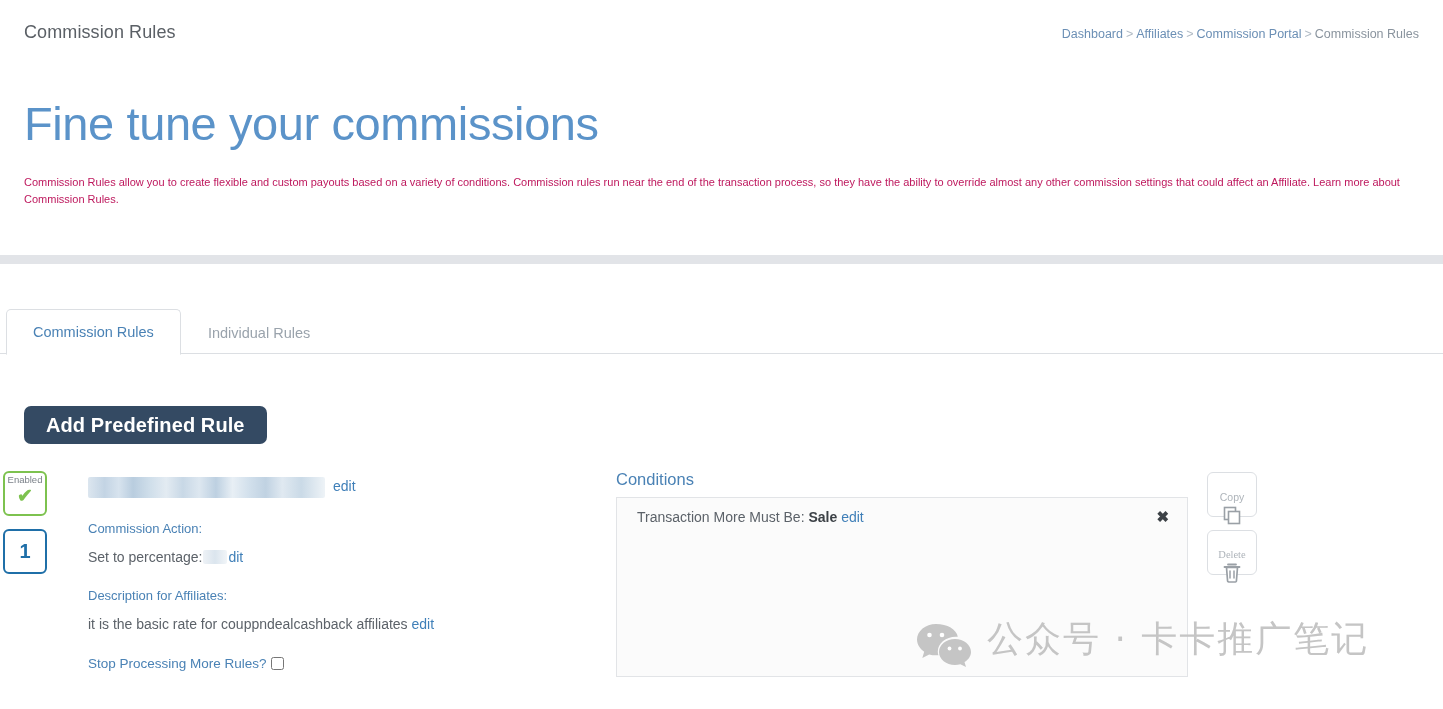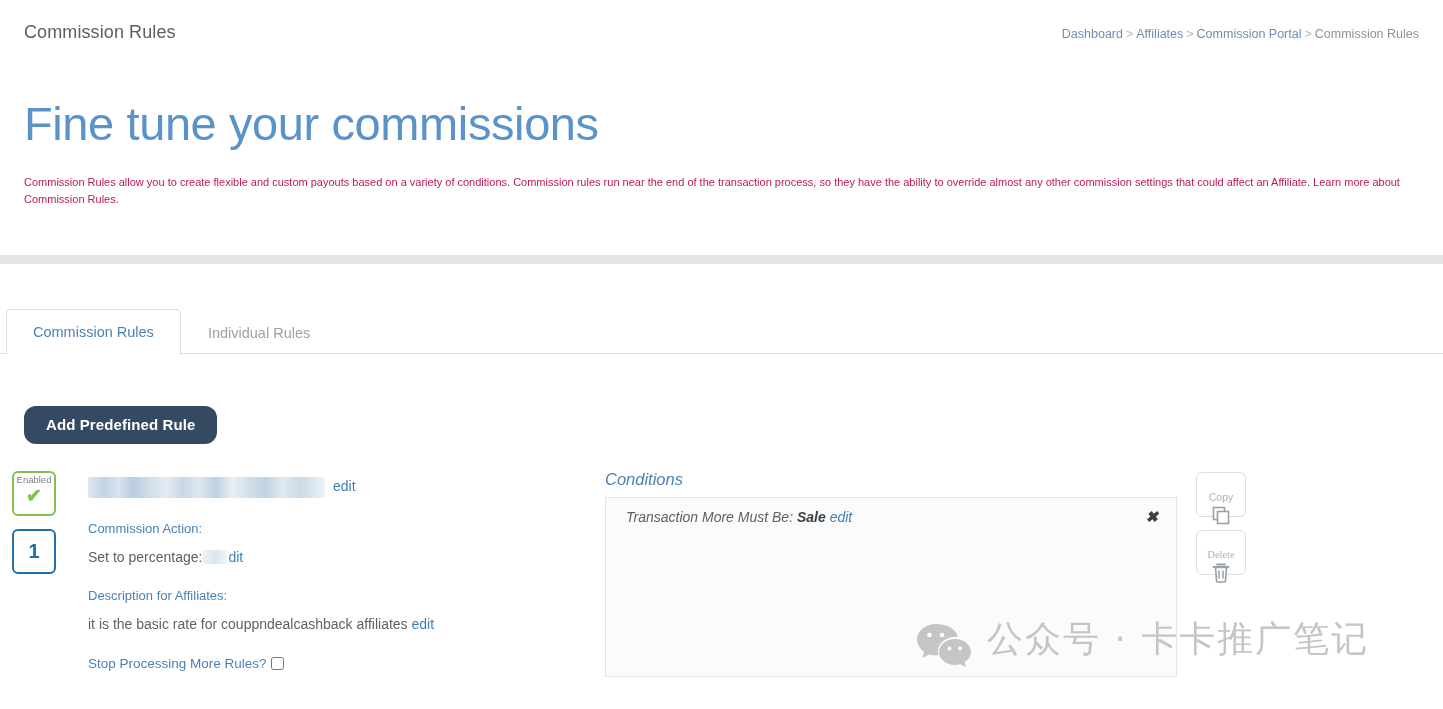--- a/index.html
+++ b/index.html
@@ -126,45 +126,45 @@
 
   
   .action-bar {
     margin: 52px 0 0 24px;
     display: flex;
     gap: 24px;
   }
   .btn-primary {
     background: #344a63;
     color: #ffffff;
-    font-size: 15px;
+    font-size: 20px;
     font-weight: 700;
     border: none;
-    border-radius: 12px;
+    border-radius: 7px;
     padding: 0 22px;
     height: 38px;
     line-height: 38px;
     cursor: pointer;
     font-family: "Liberation Sans", sans-serif;
     letter-spacing: .1px;
     white-space: nowrap;
   }
 
   
   .rule-row {
     position: relative;
     margin-top: 27px;
     display: flex;
     align-items: flex-start;
   }
 
   .rule-status-col {
     width: 66px;
     flex: 0 0 66px;
-    padding-left: 12px;
+    padding-left: 3px;
     box-sizing: border-box;
   }
   .badge-enabled {
     width: 44px;
     height: 45px;
     border: 2px solid #7dc24f;
     border-radius: 6px;
     box-sizing: border-box;
     display: flex;
     flex-direction: column;
@@ -269,22 +269,21 @@
     width: 13px;
     height: 13px;
     margin: 0 0 0 2px;
     cursor: pointer;
   }
 
   
   .conditions-col {
     flex: 0 0 572px;
     width: 572px;
-    margin-left: 3px;
-    font-style: italic;
+    margin-left: 14px;
   }
   .conditions-heading {
     color: #4a82b5;
     font-size: 16.5px;
     margin-bottom: 9px;
     line-height: 1;
   }
   .conditions-panel {
     border: 1px solid #e2e4e7;
     background: #fbfbfb;

